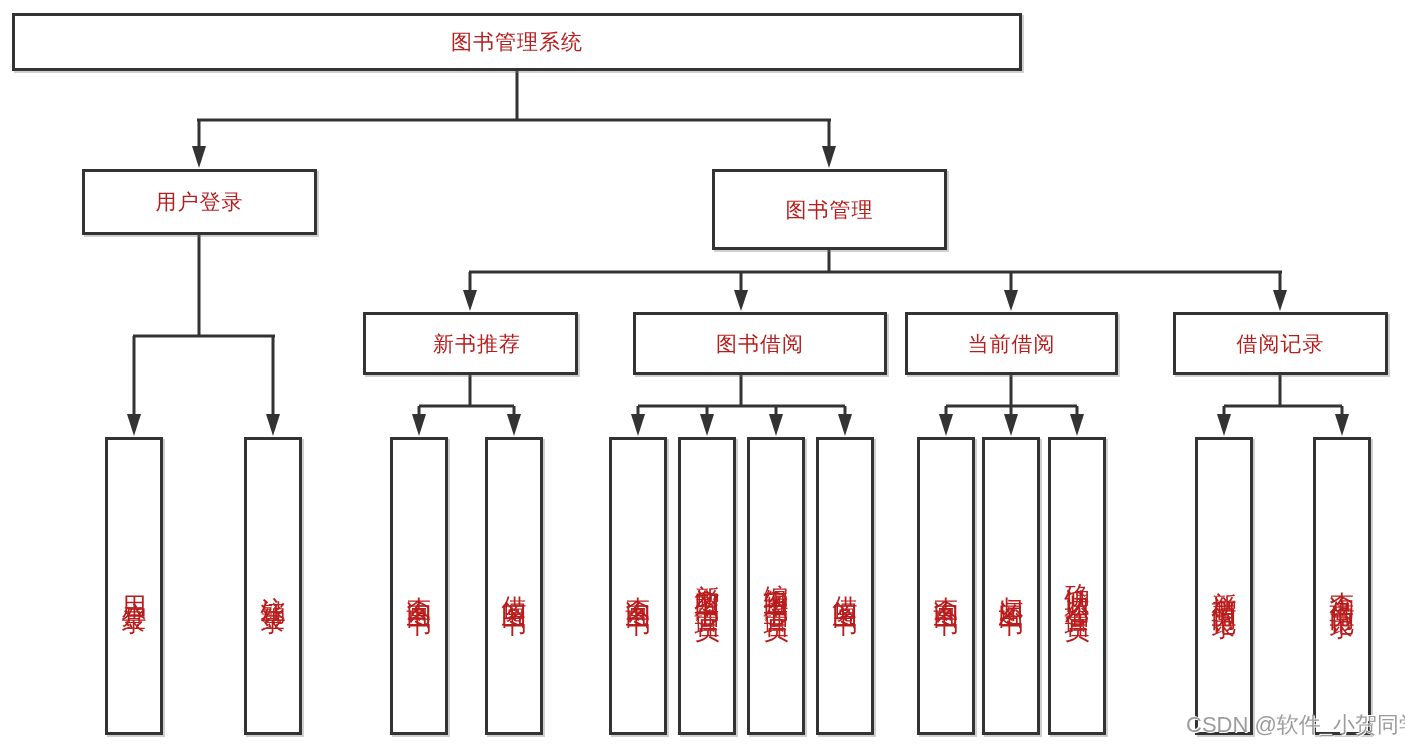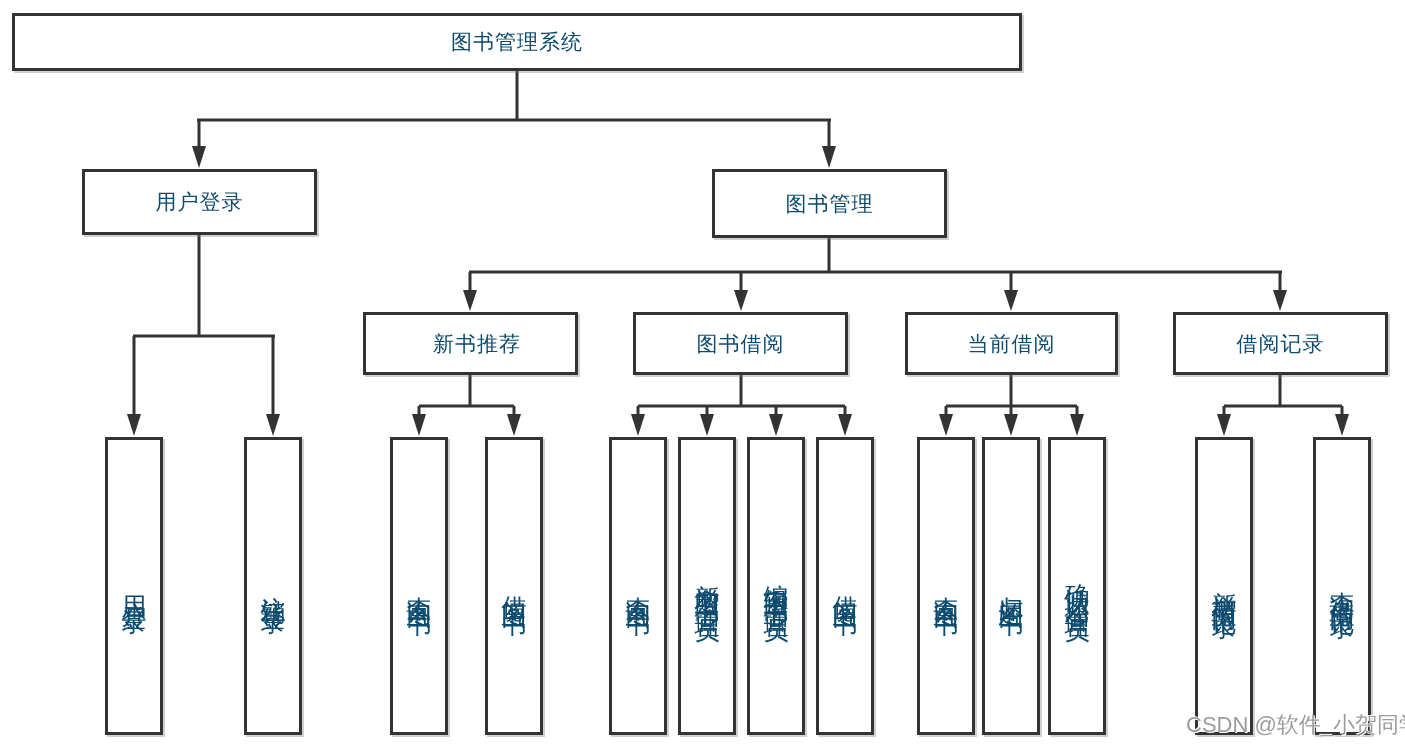--- a/index.html
+++ b/index.html
@@ -33,21 +33,21 @@
   }
   .box {
     position: absolute;
     box-sizing: border-box;
     background: #ffffff;
     border: 3px solid #333333;
     box-shadow: 2px 2px 0 rgba(120,120,120,0.35);
     display: flex;
     align-items: center;
     justify-content: center;
-    color: #0c4a6e;
+    color: #b91c1c;
   }
   .hlabel {
     font-size: 21px;
     letter-spacing: 1px;
     white-space: nowrap;
   }
   .leaf span {
     writing-mode: vertical-rl;
     text-orientation: mixed;
     font-size: 25px;
@@ -108,28 +108,28 @@
     </g>
   </svg>
 
   <div class="box" style="left:12px; top:13px; width:1010px; height:58px;">
     <span class="hlabel">图书管理系统</span>
   </div>
 
   <div class="box" style="left:82px; top:169px; width:235px; height:66px;">
     <span class="hlabel">用户登录</span>
   </div>
-  <div class="box" style="left:712px; top:169px; width:235px; height:69px;text-align:center;">
+  <div class="box" style="left:712px; top:169px; width:235px; height:81px;text-align:center;">
     <span class="hlabel">图书管理</span>
   </div>
 
   <div class="box" style="left:363px; top:312px; width:215px; height:63px;padding-left:13px;">
     <span class="hlabel">新书推荐</span>
   </div>
-  <div class="box" style="left:633px; top:312px; width:215px; height:63px;">
+  <div class="box" style="left:633px; top:312px; width:254px; height:63px;">
     <span class="hlabel">图书借阅</span>
   </div>
   <div class="box" style="left:1173px; top:312px; width:215px; height:63px;">
     <span class="hlabel">借阅记录</span>
   </div>
   <div class="box" style="left:905px; top:312px; width:213px; height:63px;">
     <span class="hlabel">当前借阅</span>
   </div>
 
   <div class="box leaf" style="left:105px; top:437px; width:58px; height:298px;">

